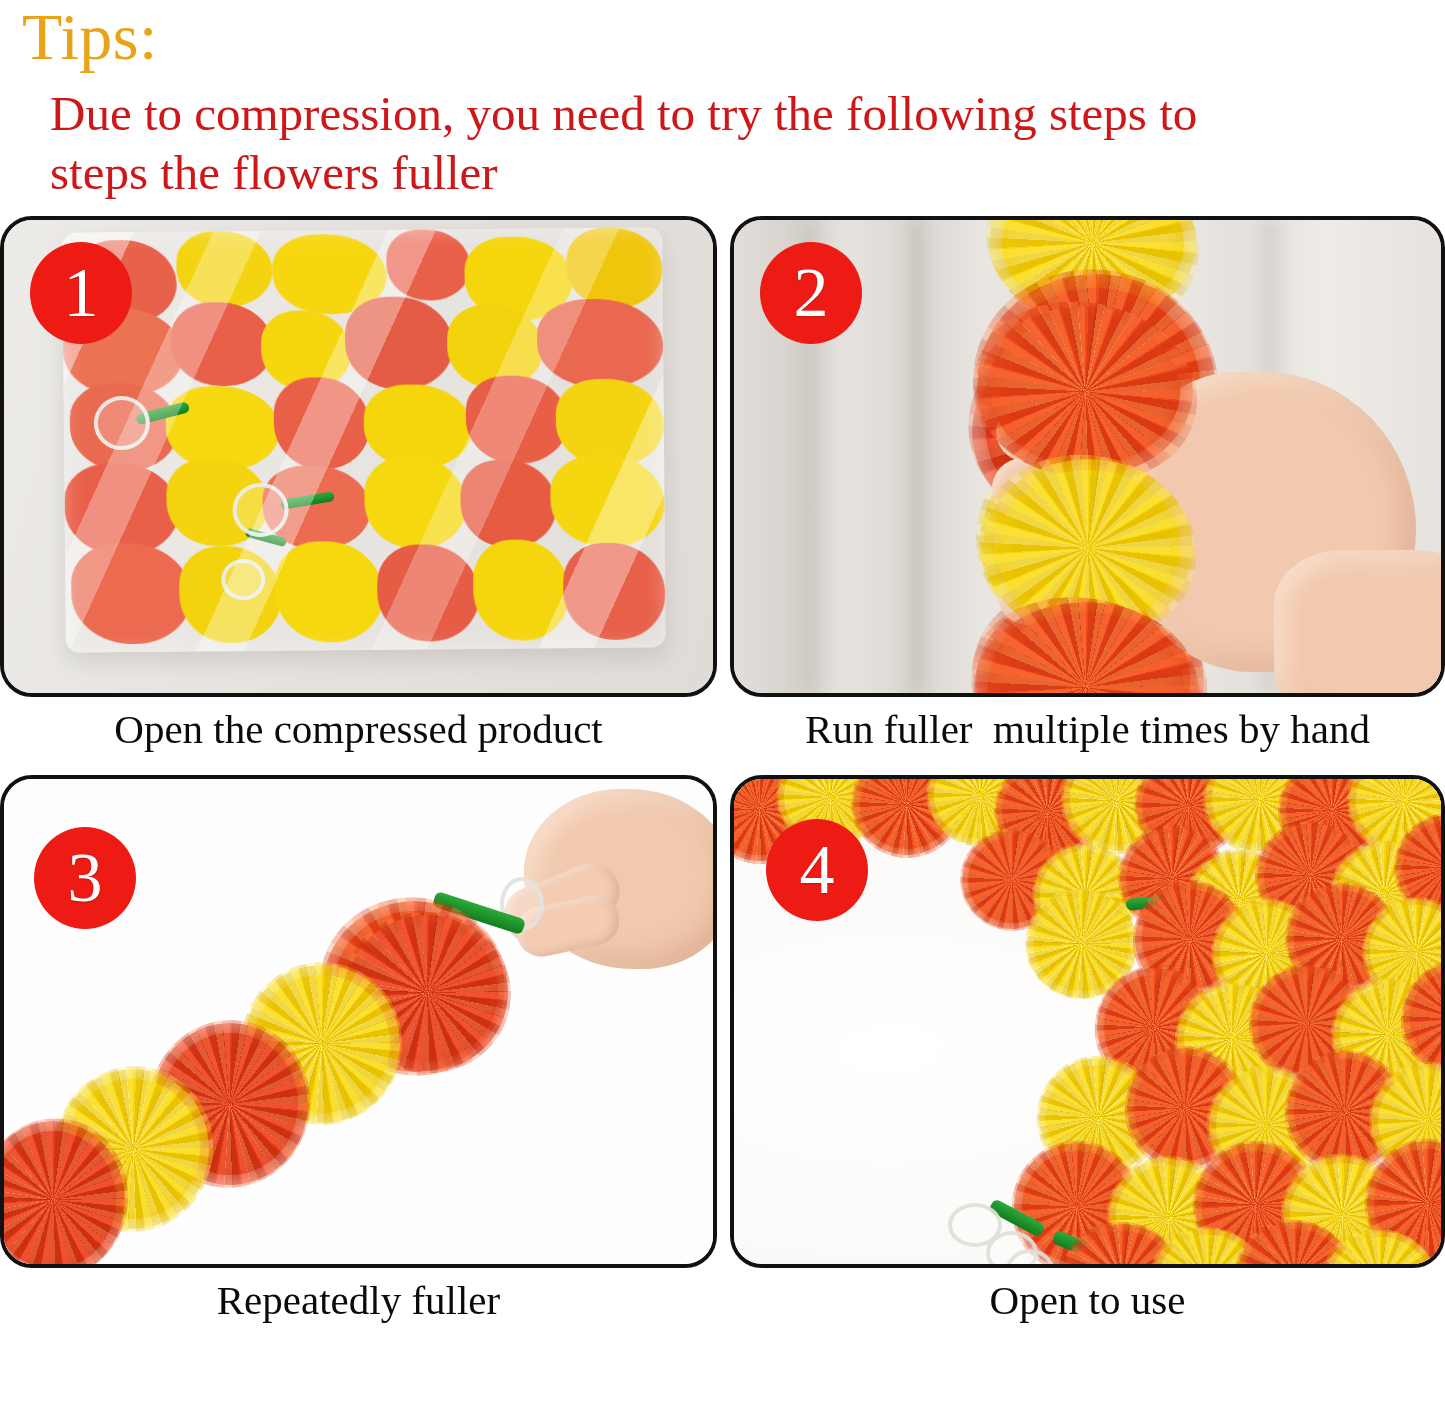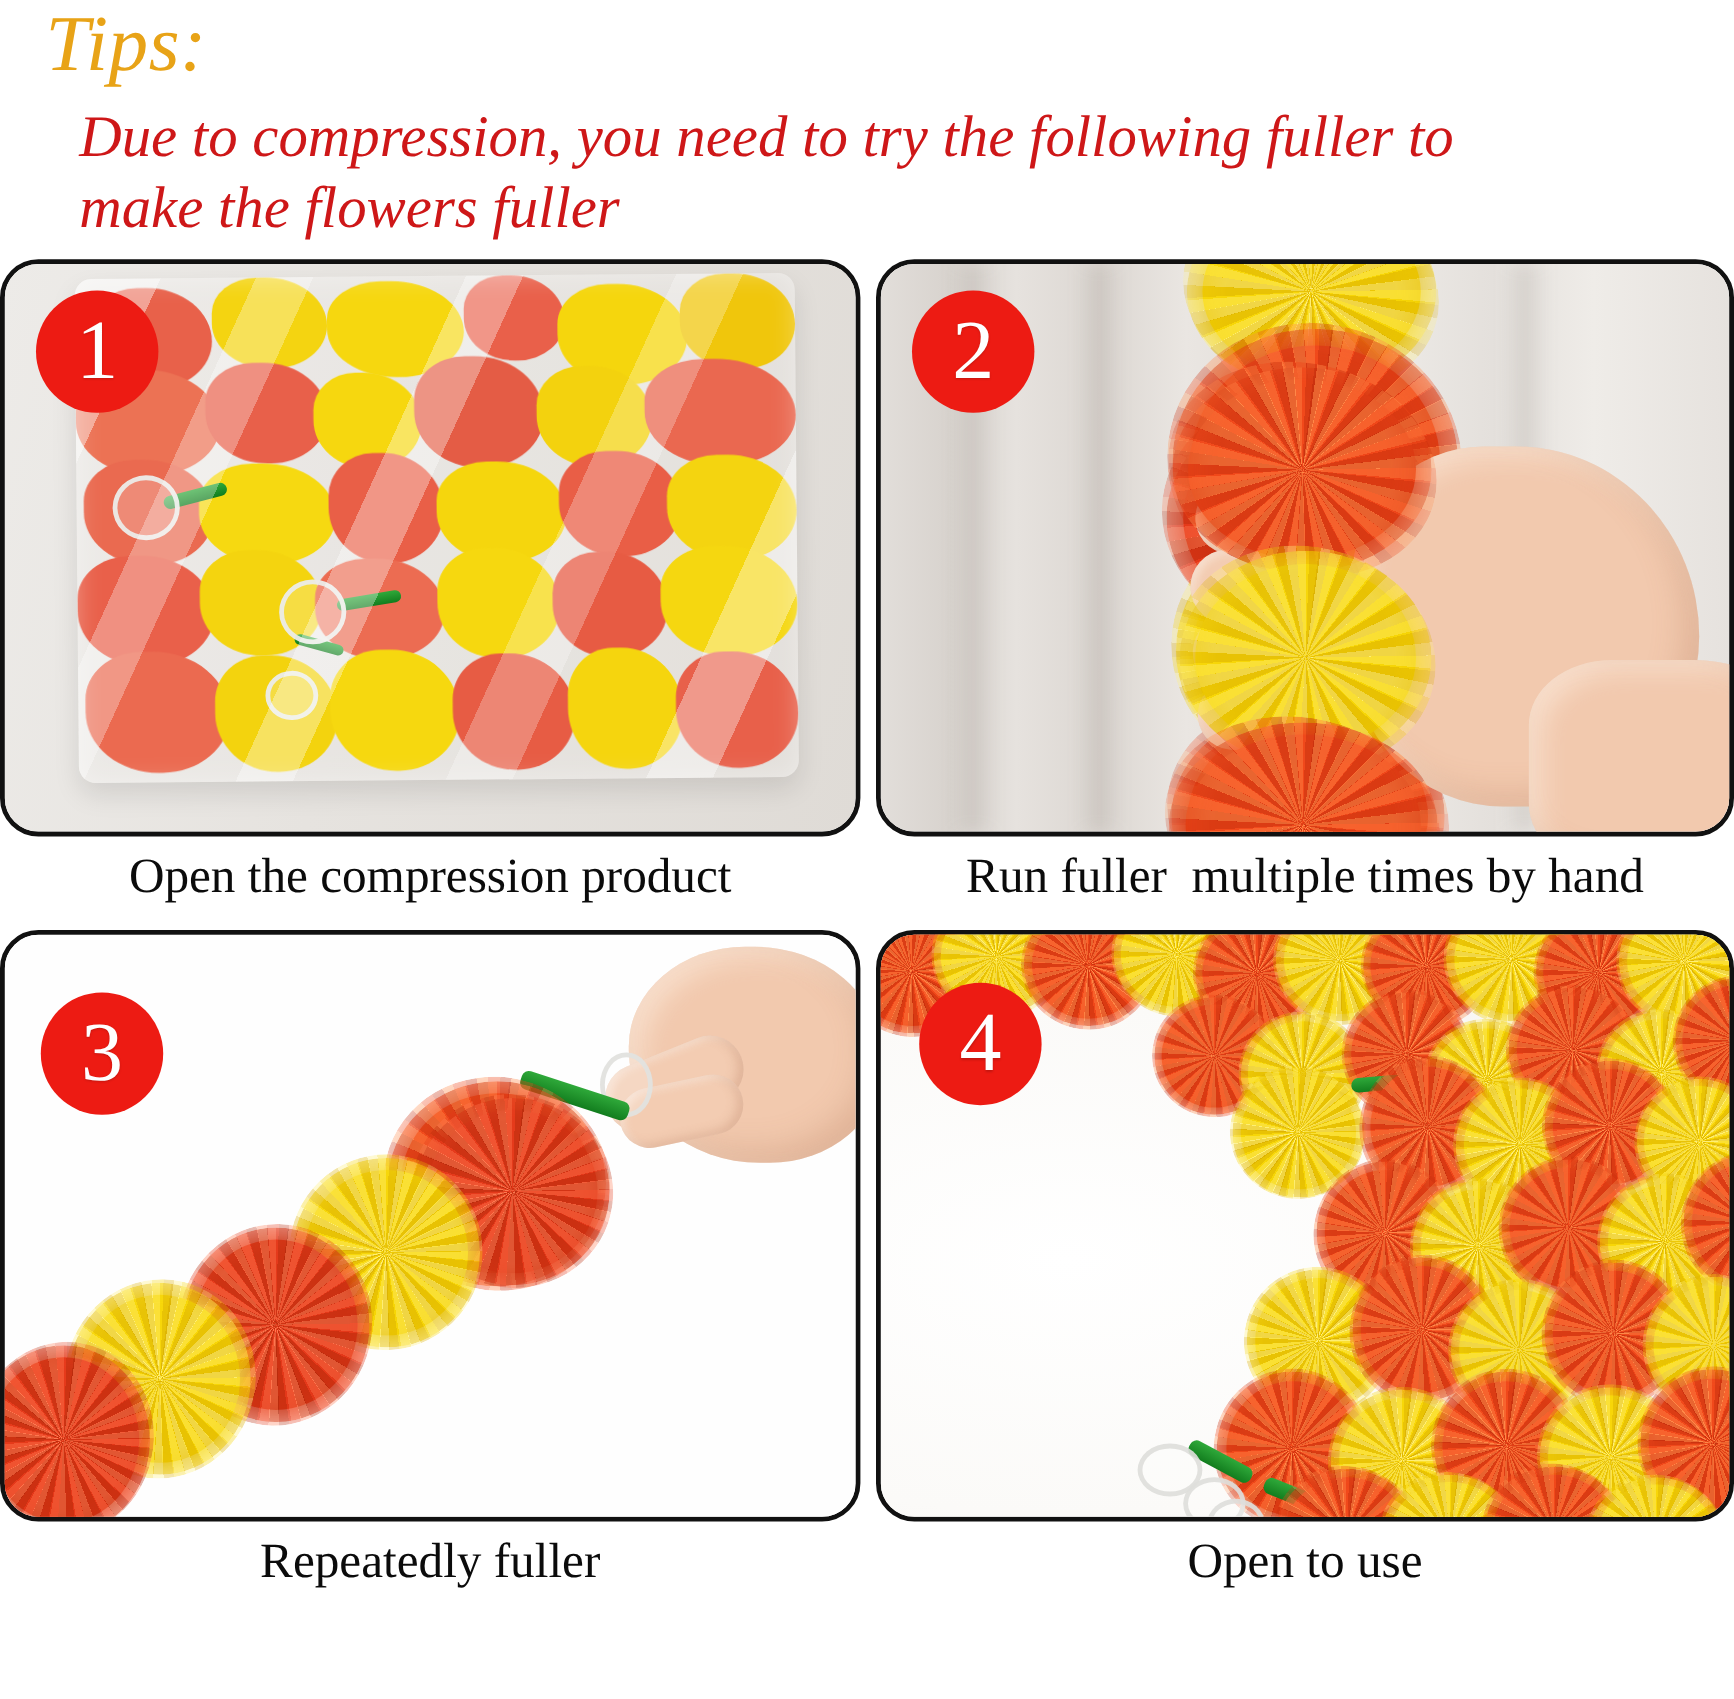--- a/index.html
+++ b/index.html
@@ -10,22 +10,21 @@
   body {
     width: 1445px;
     height: 1416px;
     font-family: "Liberation Serif", "DejaVu Serif", serif;
     overflow: hidden;
     position: relative;
   }
 
   
   .header {
-    padding: 0 0 0 38px;
-    font-style: italic;
+    padding: 0 0 0 22px;
   }
   .tips-title {
     font-size: 66px;
     line-height: 74px;
     font-weight: 400;
     color: #E8A317;
     margin: 0;
     letter-spacing: 0.5px;
   }
   .subtitle {
@@ -222,21 +221,21 @@
   .bg-white4 {
     position: absolute; inset: 0;
     background: radial-gradient(ellipse at 22% 56%, #FFFFFF 0%, #FBFAF8 55%, #F2EFEB 100%);
   }
 </style>
 </head>
 <body>
 
 <div class="header">
   <h1 class="tips-title">Tips:</h1>
-  <div class="subtitle">Due to compression, you need to try the following fuller to make the flowers fuller</div>
+  <div class="subtitle">Due to compression, you need to try the following steps to steps the flowers fuller</div>
 </div>
 
 <div class="steps-grid">
 
   <div class="step-cell">
     <div class="photo-frame">
       <div class="scene">
         <div class="bg-gray1"></div>
         <div class="bag">
           <div class="crumple" style="left:2%;top:2%;width:17%;height:20%;background:#E8614A;"></div>
@@ -279,21 +278,21 @@
           <div class="stem" style="left:30%;top:72%;width:7%;height:2.2%;transform:rotate(16deg);"></div>
           <div class="ring" style="left:5%;top:39%;width:8%;height:11%;"></div>
           <div class="ring" style="left:28%;top:60%;width:8%;height:11%;"></div>
           <div class="ring" style="left:26%;top:78%;width:6%;height:8%;"></div>
         </div>
       </div>
       <div class="badge">
         <span>1</span>
       </div>
     </div>
-    <div class="caption">Open the compression product</div>
+    <div class="caption">Open the compressed product</div>
   </div>
 
   <div class="step-cell">
     <div class="photo-frame">
       <div class="scene">
         <div class="bg-curtain"></div>
         <div class="curtain-fold" style="left:60px;"></div>
         <div class="curtain-fold" style="left:165px;"></div>
         <div class="curtain-fold" style="left:300px;"></div>
         <div class="curtain-fold" style="left:520px;"></div>

